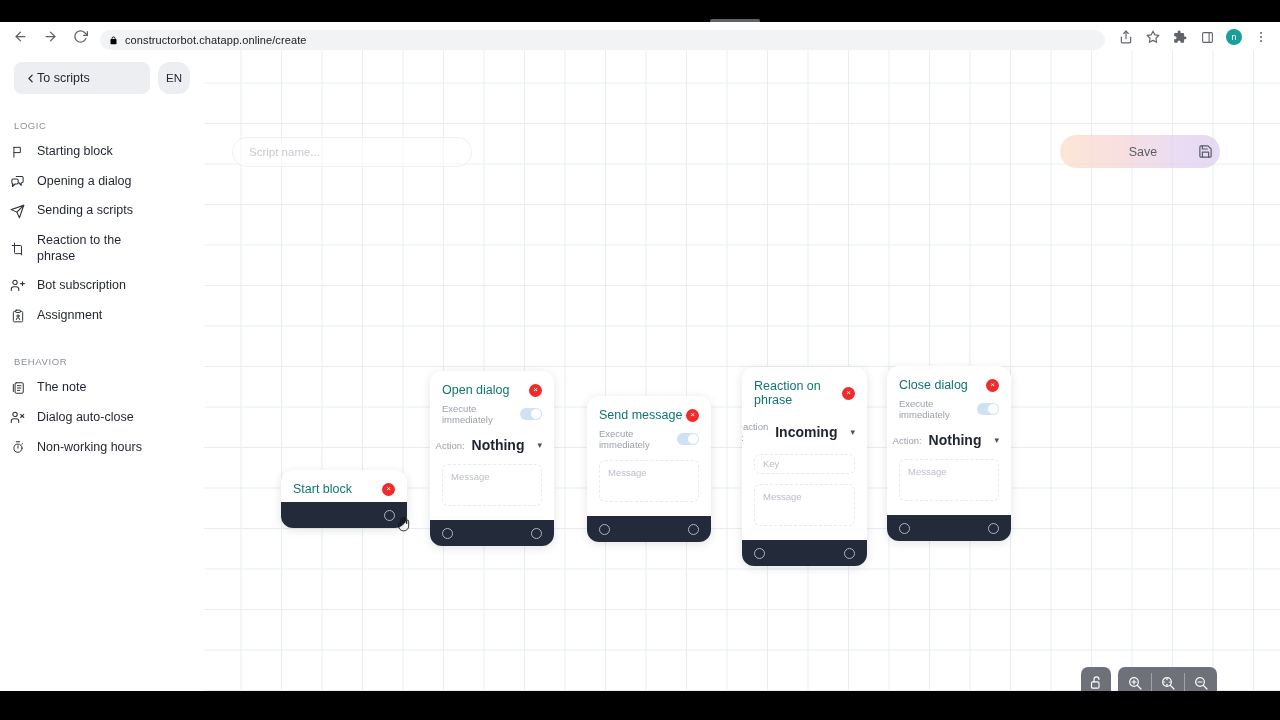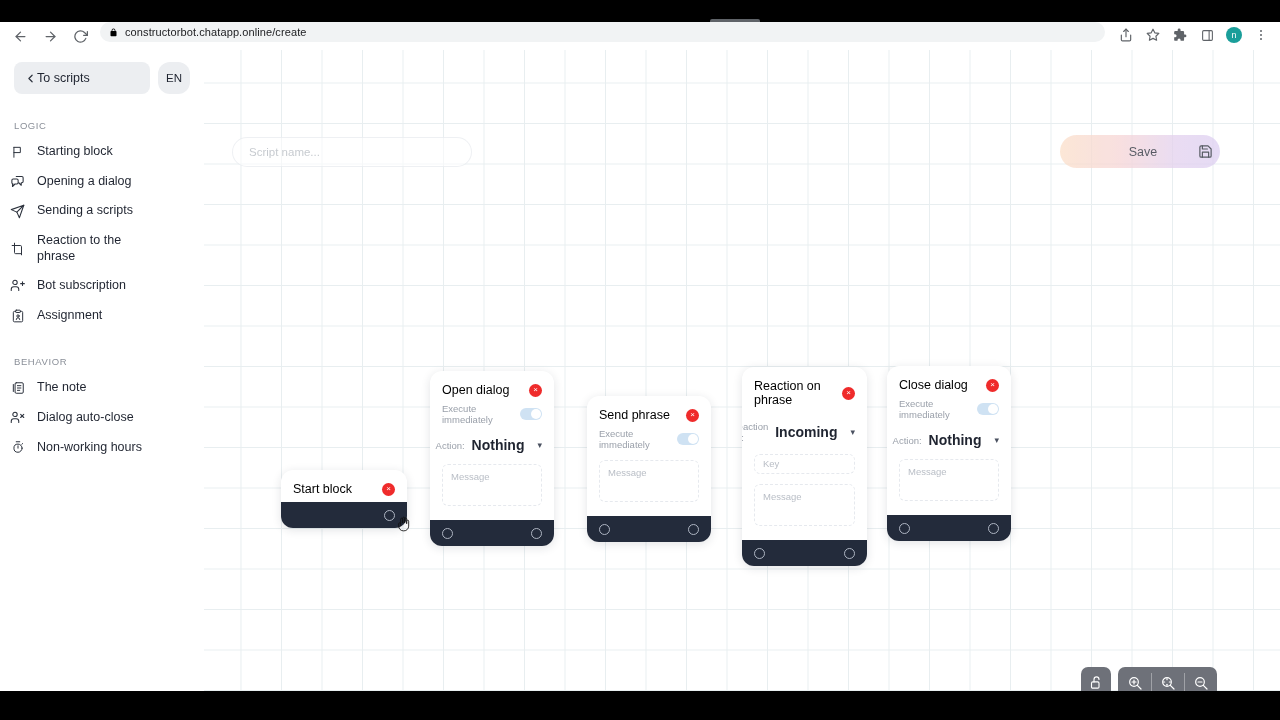--- a/index.html
+++ b/index.html
@@ -10,21 +10,21 @@
   }
 
   
   #browser-chrome { width:1280px; background:#000; }
   #tabstrip { height:22px; position:relative; background:#000; }
   #tab-stub {
     position:absolute; left:710px; top:19px; width:50px; height:3px;
     background:#5f6368; border-radius:2px 2px 0 0;
   }
   #toolbar {
-    height:28px; background:#fff; display:flex; align-items:flex-start;
+    height:28px; background:#fff; display:flex; align-items:flex-end;
     padding:0 6px; gap:2px;
   }
   .nav-btn {
     width:28px; height:28px; display:flex; align-items:center; justify-content:center;
     color:#5f6368; flex:none;
   }
   .nav-btn svg { display:block; }
   #omnibox {
     flex:1; height:20px; background:#f1f3f4; border-radius:10px;
     display:flex; align-items:center; padding:0 9px; gap:7px;
@@ -113,21 +113,21 @@
   
   .node {
     position:absolute; background:#fff; border-radius:12px;
     box-shadow:0 2px 10px rgba(28,37,56,.13);
     overflow:hidden; z-index:15;
   }
   .node-head {
     display:flex; align-items:center; justify-content:space-between;
     padding:12px 12px 6px 12px;
   }
-  .node-title { font-size:12.5px; color:#000000; font-weight:400; }
+  .node-title { font-size:12.5px; color:#0f766e; font-weight:400; }
   .node-close {
     width:13px; height:13px; border-radius:50%; background:#ef2b2b;
     display:flex; align-items:center; justify-content:center;
     color:#fff; font-size:8px; line-height:1; flex:none;
   }
   .node-body { padding:0 12px 10px 12px; }
   .row {
     display:flex; align-items:center; justify-content:flex-end; gap:8px;
     margin-bottom:10px;
   }
@@ -293,21 +293,21 @@
         <div class="field tall">Message</div>
       </div>
       <div class="node-foot">
         <span class="port"></span>
         <span class="port"></span>
       </div>
     </div>
 
     <div class="node" style="left:383px; top:346px; width:124px;">
       <div class="node-head">
-        <span class="node-title">Send phrase</span>
+        <span class="node-title">Send message</span>
         <span class="node-close">×</span>
       </div>
       <div class="node-body">
         <div class="row">
           <span class="row-label">Execute immediately</span>
           <span class="toggle"></span>
         </div>
         <div class="field tall" style="margin-top:6px;">Message</div>
       </div>
       <div class="node-foot">

